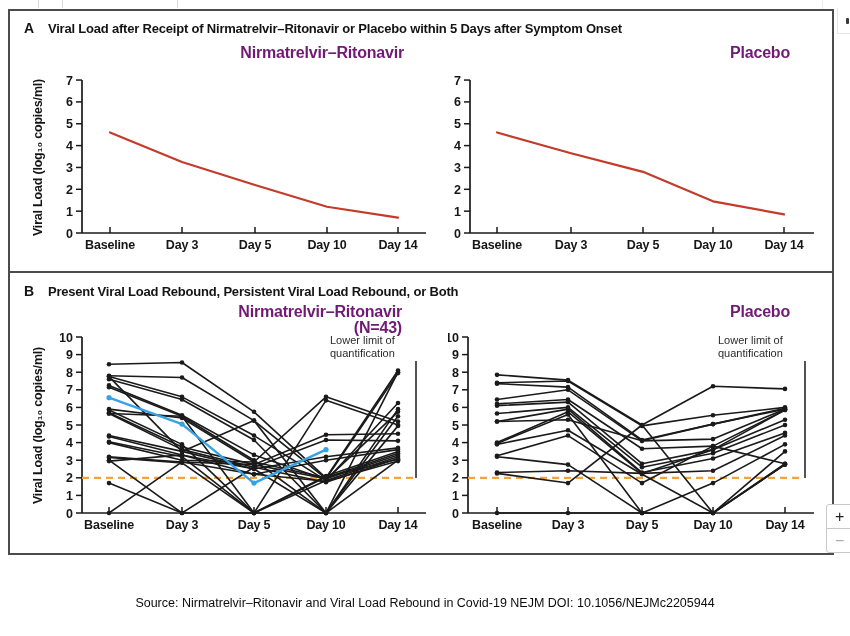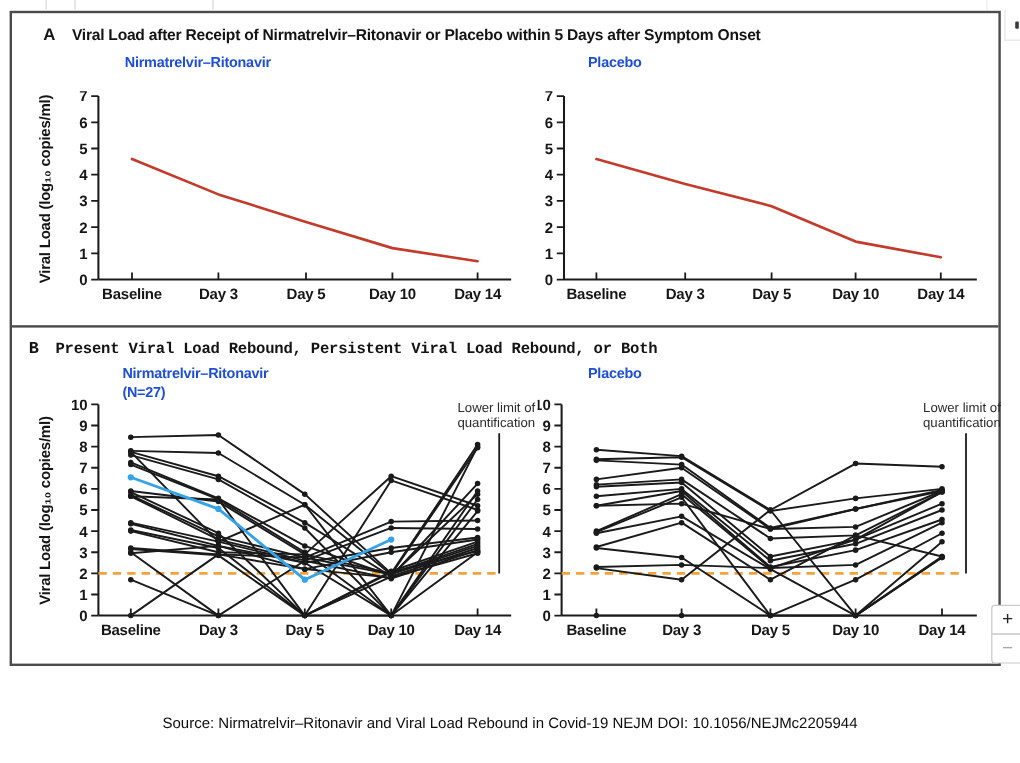--- a/index.html
+++ b/index.html
@@ -13,27 +13,27 @@
   }
   .strip-line{position:absolute;top:0;width:1px;height:8px;background:#d8d8d8;}
   .strip-line.long{height:33px;background:#ececec;}
   .figure-frame{
     position:absolute;left:8px;top:9px;width:822px;height:542px;
     border:2px solid #4b4b4b;background:#fff;
   }
   .panel-divider{position:absolute;left:10px;top:271px;width:822px;height:2px;background:#4b4b4b;}
   .panel-header{position:absolute;font-weight:bold;font-size:13px;letter-spacing:-0.2px;color:#141414;white-space:nowrap;}
   .panel-header .letter{font-size:14px;margin-right:14px;}
-  .chart-title{position:absolute;width:300px;text-align:left;font-weight:bold;font-size:12px;line-height:15.5px;letter-spacing:-0.2px;color:#1d4ed8;}
+  .chart-title{position:absolute;width:300px;text-align:right;font-weight:bold;font-size:16px;line-height:15.5px;letter-spacing:-0.2px;color:#701a75;}
   .y-label{
     position:absolute;width:170px;height:15px;text-align:center;
     font-weight:bold;font-size:12.5px;letter-spacing:-0.2px;color:#141414;
     transform:rotate(-90deg);transform-origin:center center;white-space:nowrap;
   }
-  .annotation{position:absolute;width:116px;text-align:right;font-size:11px;line-height:13px;color:#2b2b2b;}
+  .annotation{position:absolute;width:116px;text-align:left;font-size:11px;line-height:13px;color:#2b2b2b;}
   .chart-svg{position:absolute;}
   .zoom-controls{position:absolute;left:826px;top:504px;width:30px;}
   .zoom-btn{
     display:block;width:30px;height:25px;box-sizing:border-box;
     background:#ffffff;border:1px solid #c9c9c9;
     font-family:"Liberation Sans",sans-serif;font-size:16px;line-height:22px;
     text-align:left;padding:0 0 0 8px;cursor:pointer;
   }
   .zoom-btn.plus{border-radius:3px 3px 0 0;color:#222;}
   .zoom-btn.minus{border-radius:0 0 3px 3px;margin-top:-1px;color:#a8a8a8;}
@@ -51,21 +51,21 @@
 <body>
 
 <div class="strip-line" style="left:38px"></div>
 <div class="strip-line" style="left:62px"></div>
 <div class="strip-line" style="left:177px"></div>
 <div class="strip-line long" style="left:822px"></div>
 
 <div class="figure-frame"></div>
 <div class="panel-divider"></div>
 
-<div class="panel-header" style="left:36px;top:20px;">
+<div class="panel-header" style="left:24px;top:20px;">
   <span class="letter">A</span><span>Viral Load after Receipt of Nirmatrelvir–Ritonavir or Placebo within 5 Days after Symptom Onset</span>
 </div>
 
 <div class="chart-title" style="left:104px;top:45px;">
   <div>Nirmatrelvir–Ritonavir</div>
 </div>
 <div class="chart-title" style="left:490px;top:45px;">
   <div>Placebo</div>
 </div>
 
@@ -127,27 +127,27 @@
     <text x="123" y="173" text-anchor="middle" fill="#161616" style="font:700 12.5px 'Liberation Sans','DejaVu Sans',sans-serif" letter-spacing="-0.2">Day 3</text>
     <line x1="195" y1="151" x2="195" y2="157" stroke="#1a1a1a" stroke-width="1.5"></line>
     <text x="195" y="173" text-anchor="middle" fill="#161616" style="font:700 12.5px 'Liberation Sans','DejaVu Sans',sans-serif" letter-spacing="-0.2">Day 5</text>
     <line x1="265" y1="151" x2="265" y2="157" stroke="#1a1a1a" stroke-width="1.5"></line>
     <text x="265" y="173" text-anchor="middle" fill="#161616" style="font:700 12.5px 'Liberation Sans','DejaVu Sans',sans-serif" letter-spacing="-0.2">Day 10</text>
     <line x1="336" y1="151" x2="336" y2="157" stroke="#1a1a1a" stroke-width="1.5"></line>
     <text x="336" y="173" text-anchor="middle" fill="#161616" style="font:700 12.5px 'Liberation Sans','DejaVu Sans',sans-serif" letter-spacing="-0.2">Day 14</text>
     <polyline points="49,56.489999999999995 123,77.2475 195,95.82 265,125.3175 336,138.4275" fill="none" stroke="#c23b2b" stroke-width="2.2" stroke-linejoin="round" stroke-linecap="round"></polyline>
   </svg>
 
-<div class="panel-header" style="left:24px;top:283px;font-family:Liberation Mono, monospace;">
+<div class="panel-header" style="left:24px;top:283px;">
   <span class="letter">B</span><span>Present Viral Load Rebound, Persistent Viral Load Rebound, or Both</span>
 </div>
 
 <div class="chart-title" style="left:102px;top:304px;">
   <div>Nirmatrelvir–Ritonavir</div>
-  <div>(N=27)</div>
+  <div>(N=43)</div>
 </div>
 <div class="chart-title" style="left:490px;top:304px;">
   <div>Placebo</div>
 </div>
 
 <div class="y-label" style="left:-47px;top:418px;">Viral Load (log₁₀ copies/ml)</div>
 
 <div class="annotation" style="left:330px;top:334px;">
   <div>Lower limit of</div>
   <div>quantification</div>

